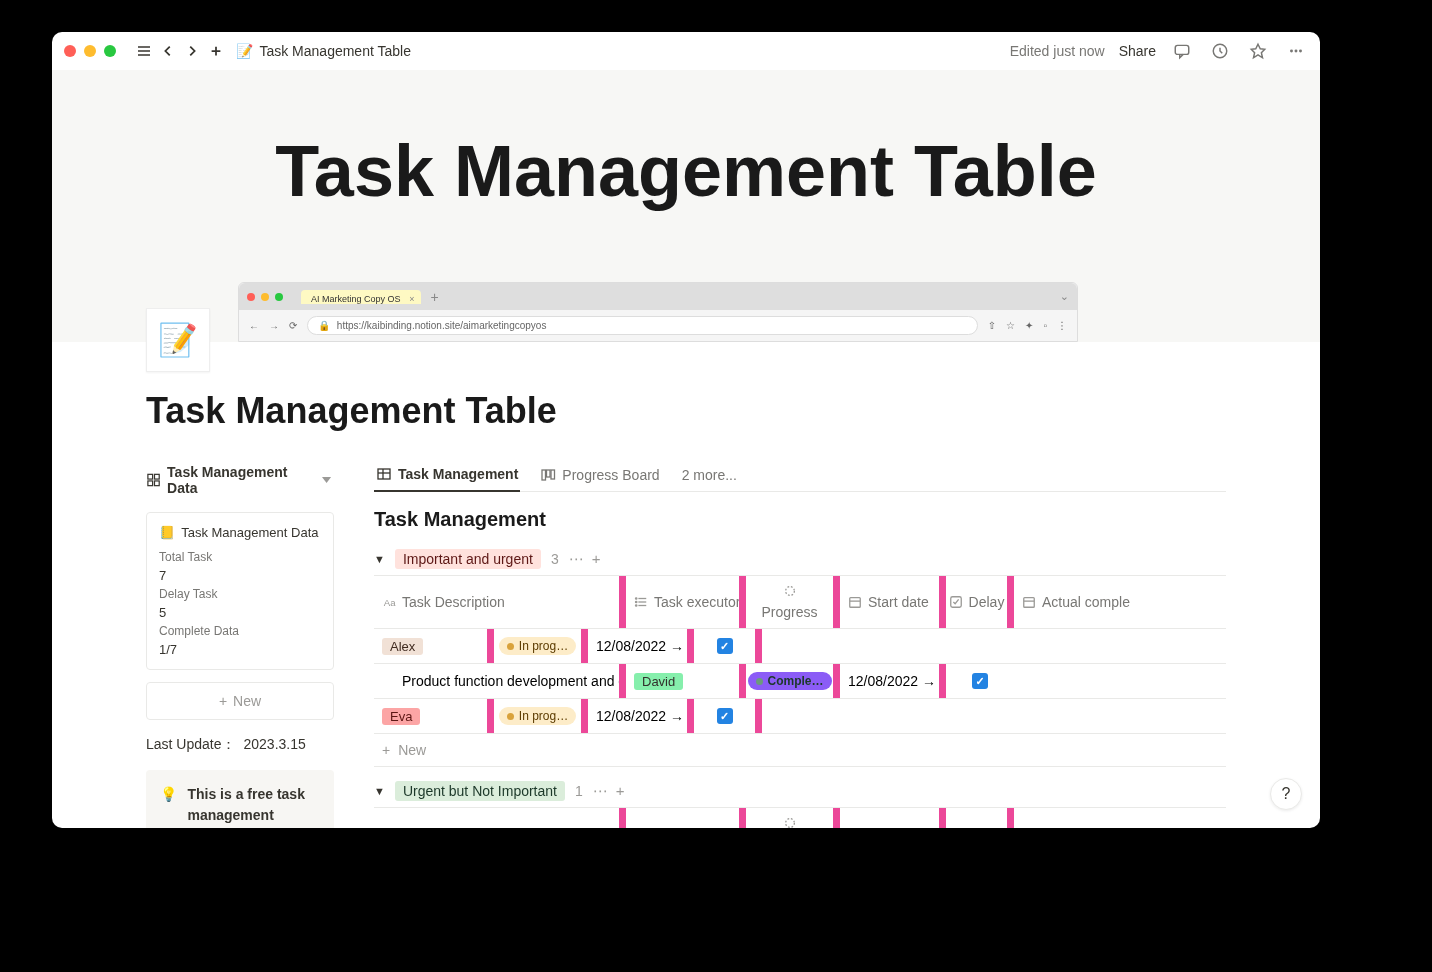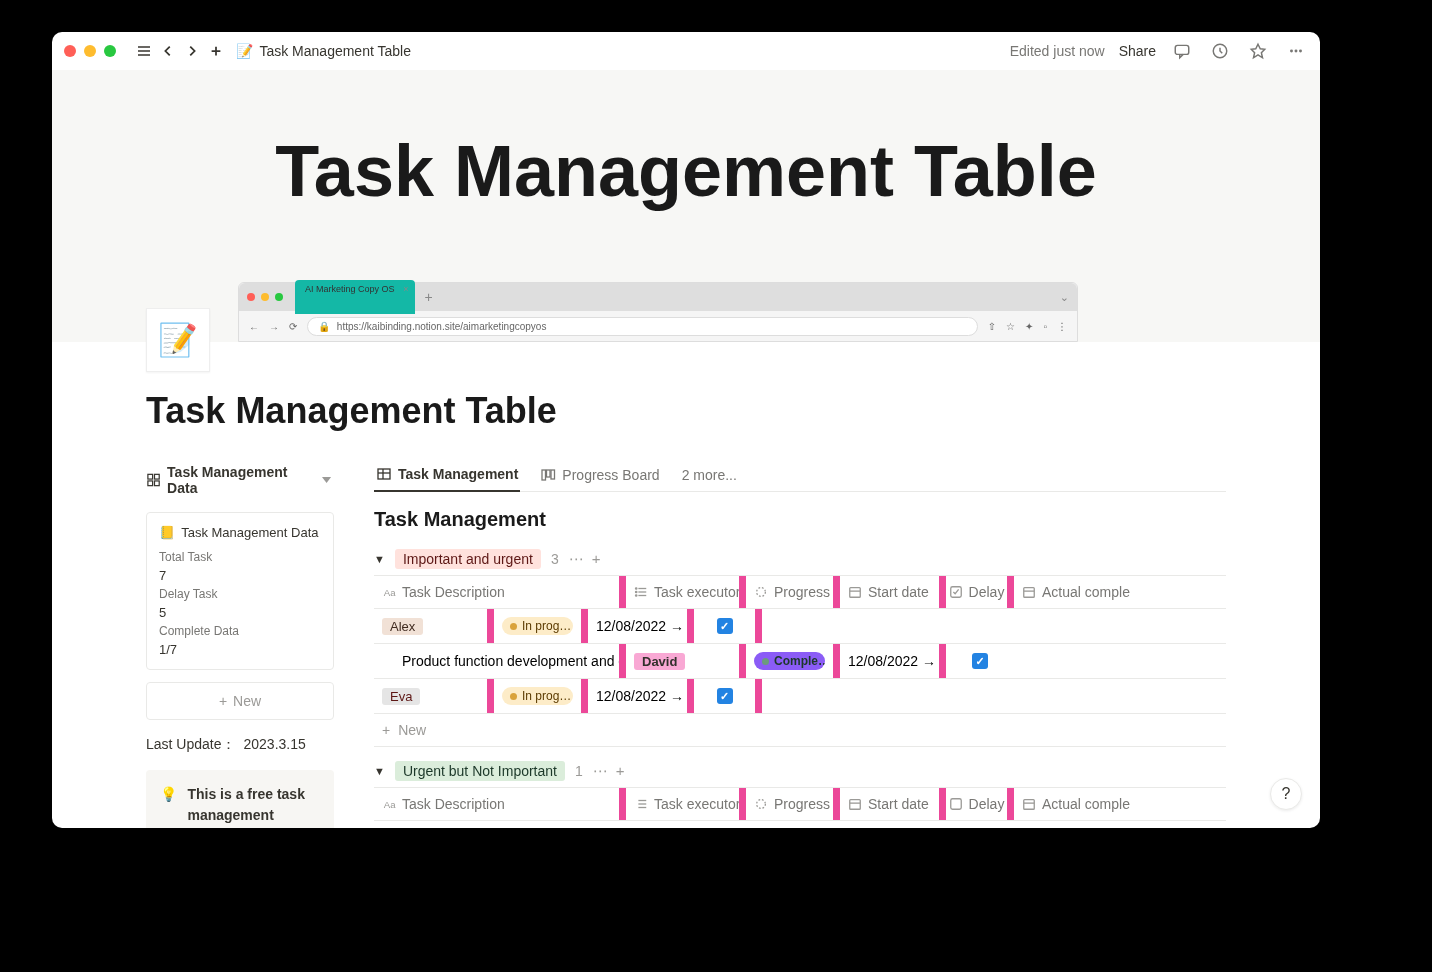--- a/index.html
+++ b/index.html
@@ -84,25 +84,25 @@
       height: 28px;
       background: #dedede;
       display: flex;
       align-items: center;
       padding: 0 8px;
       gap: 6px;
       border-radius: 6px 6px 0 0;
     }
     .browser-tabs .mini-dot { width: 8px; height: 8px; border-radius: 50%; }
     .browser-tab {
-      background: #14b8a6;
-      padding: 4px 20px 20px 10px;
+      background: #fef9c3;
+      padding: 4px 20px 0 10px;
       font-size: 9px;
       border-radius: 4px 4px 0 0;
-      margin-left: 6px;
+      margin-left: 12px;
       color: #333;
       position: relative;
     }
     .browser-tab::after { content: "×"; position: absolute; right: 6px; color: #888; }
     .browser-addr {
       height: 32px;
       display: flex;
       align-items: center;
       padding: 0 10px;
       gap: 10px;
@@ -267,32 +267,32 @@
       display: flex;
       align-items: center;
       gap: 6px;
       overflow: hidden;
       white-space: nowrap;
     }
     .cell:last-child { border-right: none; }
     .c-desc { width: 252px; padding-left: 28px;}
     .thead .c-desc { padding-left: 8px; }
     .c-exec { width: 120px; }
-    .c-prog { width: 94px; }
+    .c-prog { width: 94px; flex-direction: column; }
     .c-date { width: 106px; }
     .c-delay { width: 68px; justify-content: center; }
     .c-actual { width: 114px; flex:1; }
     .pill {
       padding: 1px 8px;
       border-radius: 3px;
       font-size: 13px;
     }
     .pill-alex { background: #f1e1d6; color: #402b20; }
-    .pill-david { background: #f9a8d4; color: #32302c; font-weight: bold; }
-    .pill-eva { background: #e5e5e5; color: #5d1715; }
+    .pill-david { background: #86efac; color: #32302c; }
+    .pill-eva { background: #fca5a5; color: #5d1715; }
     .status {
       display: flex;
       align-items: center;
       gap: 5px;
       background: #f1f1ef;
       padding: 2px 8px;
       border-radius: 10px;
       font-size: 12px;
       overflow: hidden;
     }

